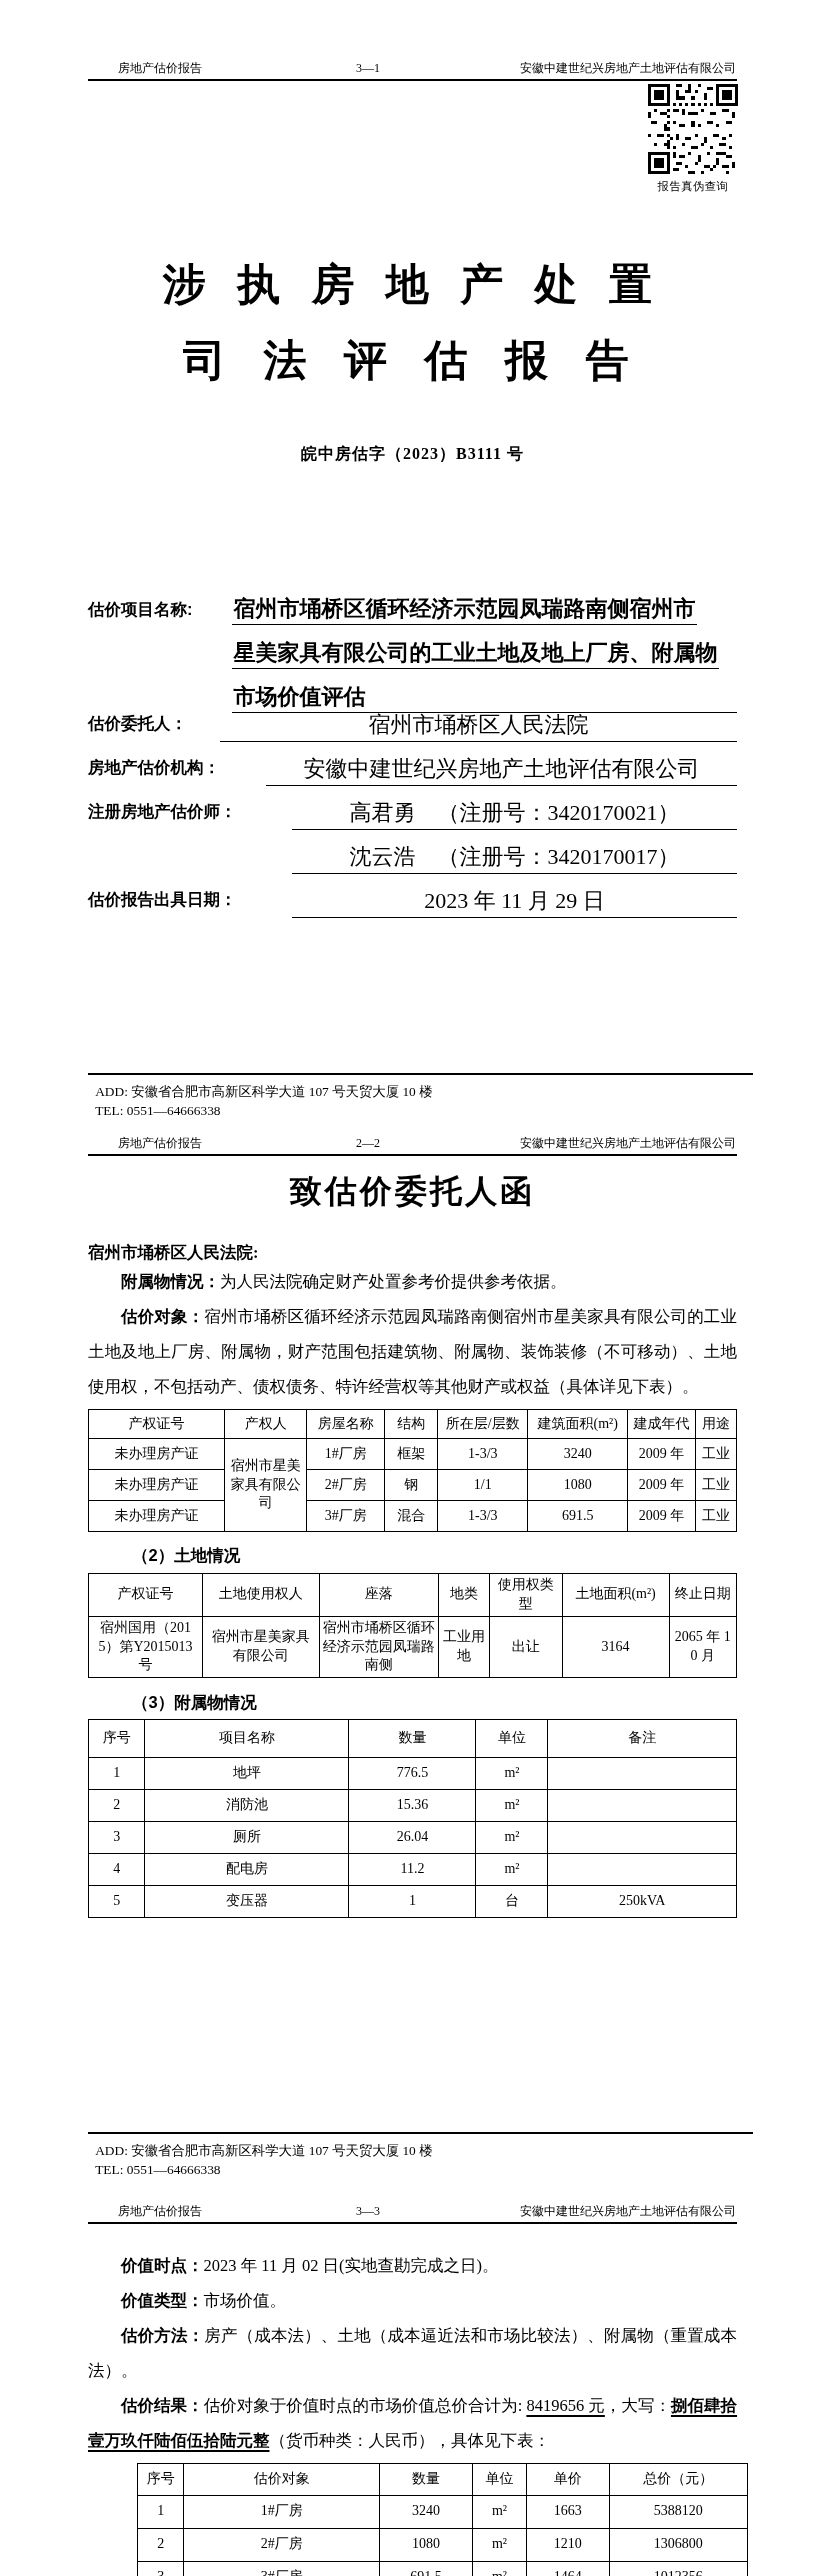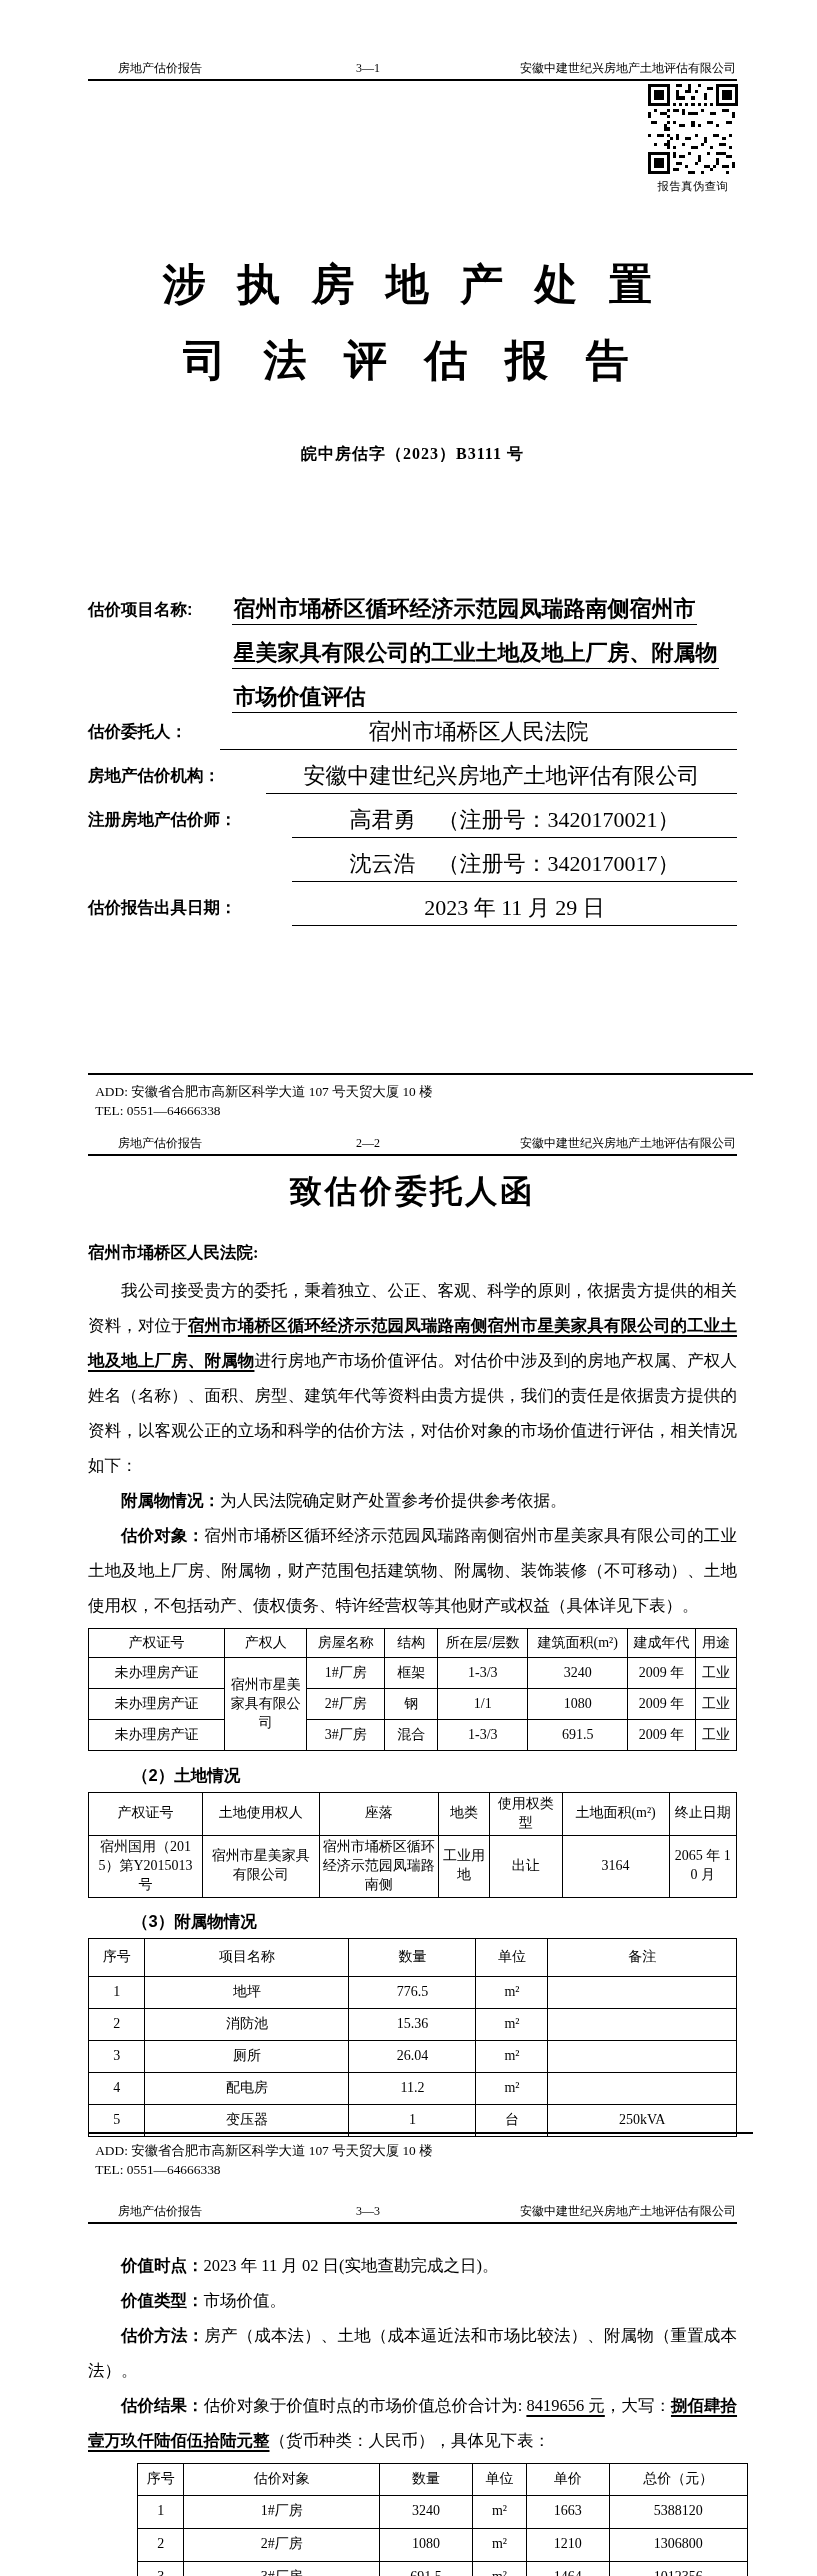--- a/index.html
+++ b/index.html
@@ -32,21 +32,21 @@
   .b{font-weight:bold;}
   .u{text-decoration:underline;text-decoration-thickness:1.5px;text-underline-offset:4.1px;}
 
   .cover-fields{margin-top:116px;}
   .fproject{display:flex;}
   .fproject .f-label{width:144px;font-size:16.5px;padding-top:18.5px;}
   .f-lines{flex:1;}
   .pl{height:44px;display:flex;align-items:flex-end;}
   .bu{font-size:22px;font-weight:bold;line-height:1.1;border-bottom:1.5px solid #000;padding:0 1.5px 3.1px;white-space:nowrap;}
   .ufill{flex:1;border-bottom:1.5px solid #000;}
-  .frow{display:flex;align-items:center;height:44px;gap:16px;}
+  .frow{display:flex;align-items:flex-start;height:44px;gap:16px;}
   .frow .f-label{font-size:16.5px;white-space:nowrap;padding-bottom:5.2px;}
   .lb-client{width:116px;}
   .lb-agency{width:162px;}
   .lb-appr,.lb-spacer{width:188px;}
   .lb-date{width:188px;}
   .f-value{flex:1;text-align:center;font-size:22px;line-height:1.1;border-bottom:1.5px solid #000;padding-bottom:4.1px;white-space:nowrap;}
 
   .page-footer{position:absolute;left:88px;right:65px;bottom:5.2px;}
   .page-footer .rule{border-top:2.6px solid #000;}
   .pf-add,.pf-tel{font-size:13.4px;line-height:19.6px;padding-left:7.2px;}
@@ -166,21 +166,20 @@
     <div class="page-header">
       <span class="ph-left">房地产估价报告</span>
       <span class="ph-center">2—2</span>
       <span class="ph-right">安徽中建世纪兴房地产土地评估有限公司</span>
     </div>
     <hr class="rule">
 
     <h2 class="letter-title">致估价委托人函</h2>
     <div class="salutation">宿州市埇桥区人民法院:</div>
 
-    <p class="para para1"><span>我公司接受贵方的委托，秉着独立、公正、客观、科学的原则，依据贵方提供的相关资料，对位于</span><span class="b u">宿州市埇桥区循环经济示范园凤瑞路南侧宿州市星美家具有限公司的工业土地及地上厂房、附属物</span><span>进行房地产市场价值评估。对估价中涉及到的房地产权属、产权人姓名（名称）、面积、房型、建筑年代等资料由贵方提供，我们的责任是依据贵方提供的资料，以客观公正的立场和科学的估价方法，对估价对象的市场价值进行评估，相关情况如下：</span></p>
 
     <p class="para"><span class="bl">附属物情况：</span><span>为人民法院确定财产处置参考价提供参考依据。</span></p>
 
     <p class="para"><span class="bl">估价对象：</span><span>宿州市埇桥区循环经济示范园凤瑞路南侧宿州市星美家具有限公司的工业土地及地上厂房、附属物，财产范围包括建筑物、附属物、装饰装修（不可移动）、土地使用权，不包括动产、债权债务、特许经营权等其他财产或权益（具体详见下表）。</span></p>
 
     <table class="tbl t1">
       <colgroup>
           <col class="c1">
           <col class="c2">
           <col class="c3">

